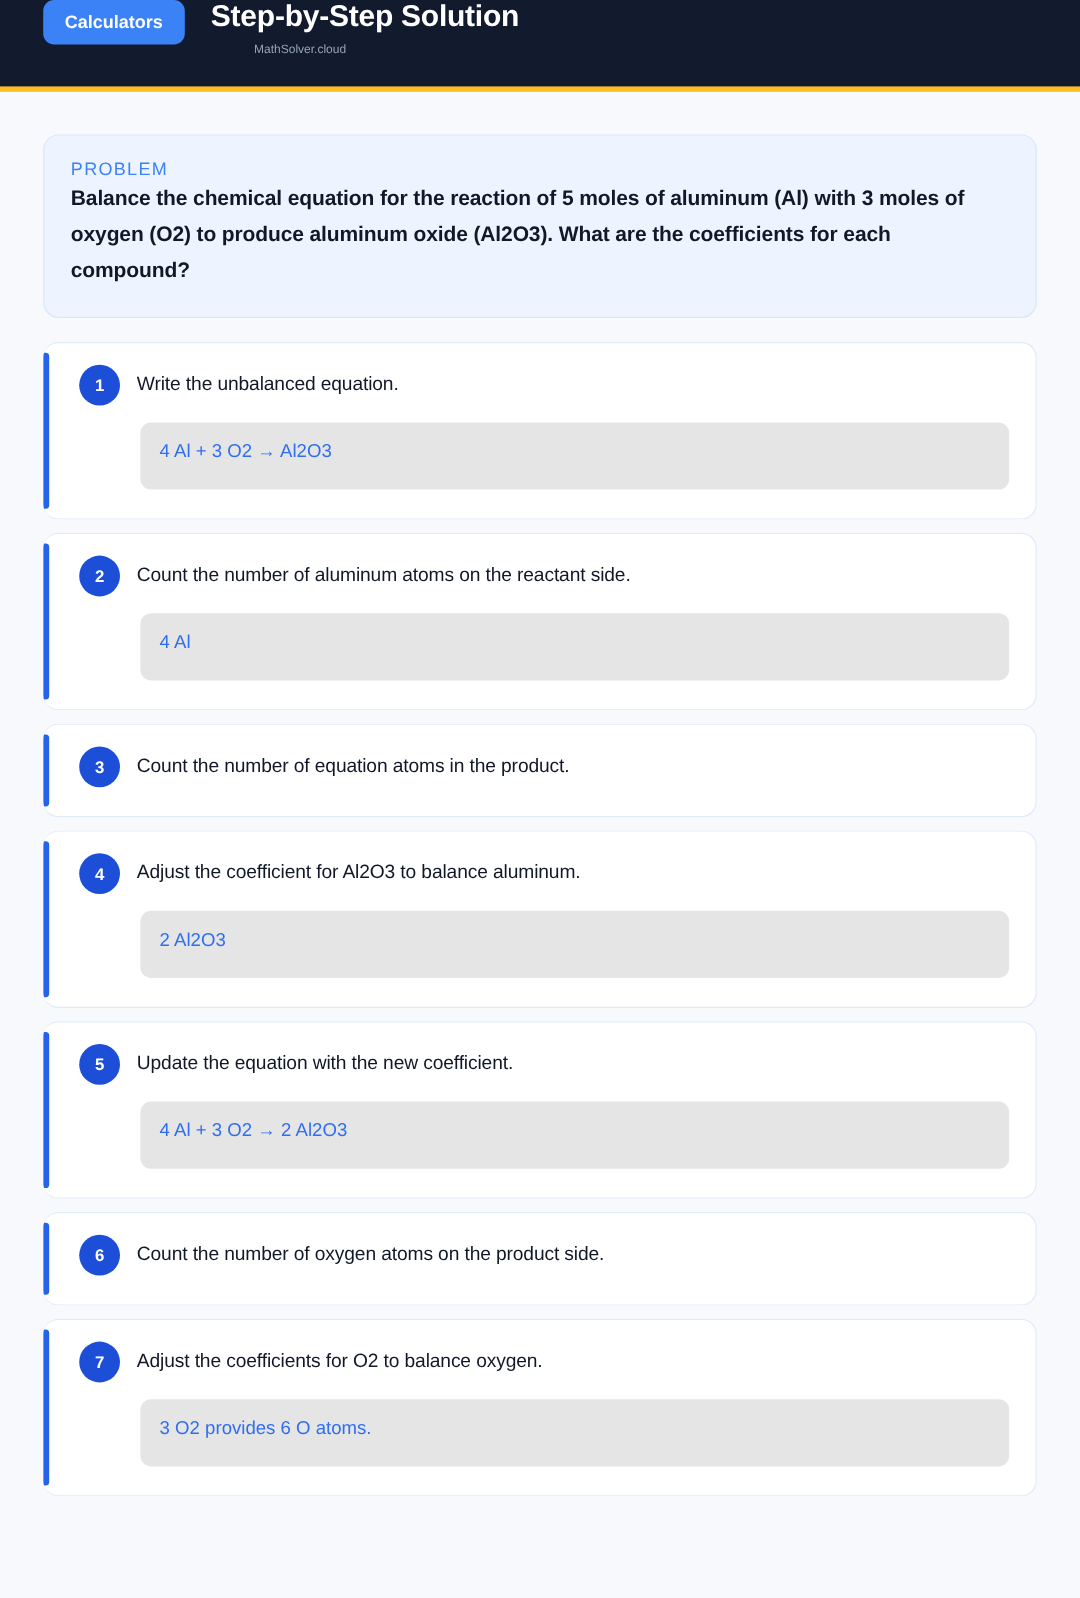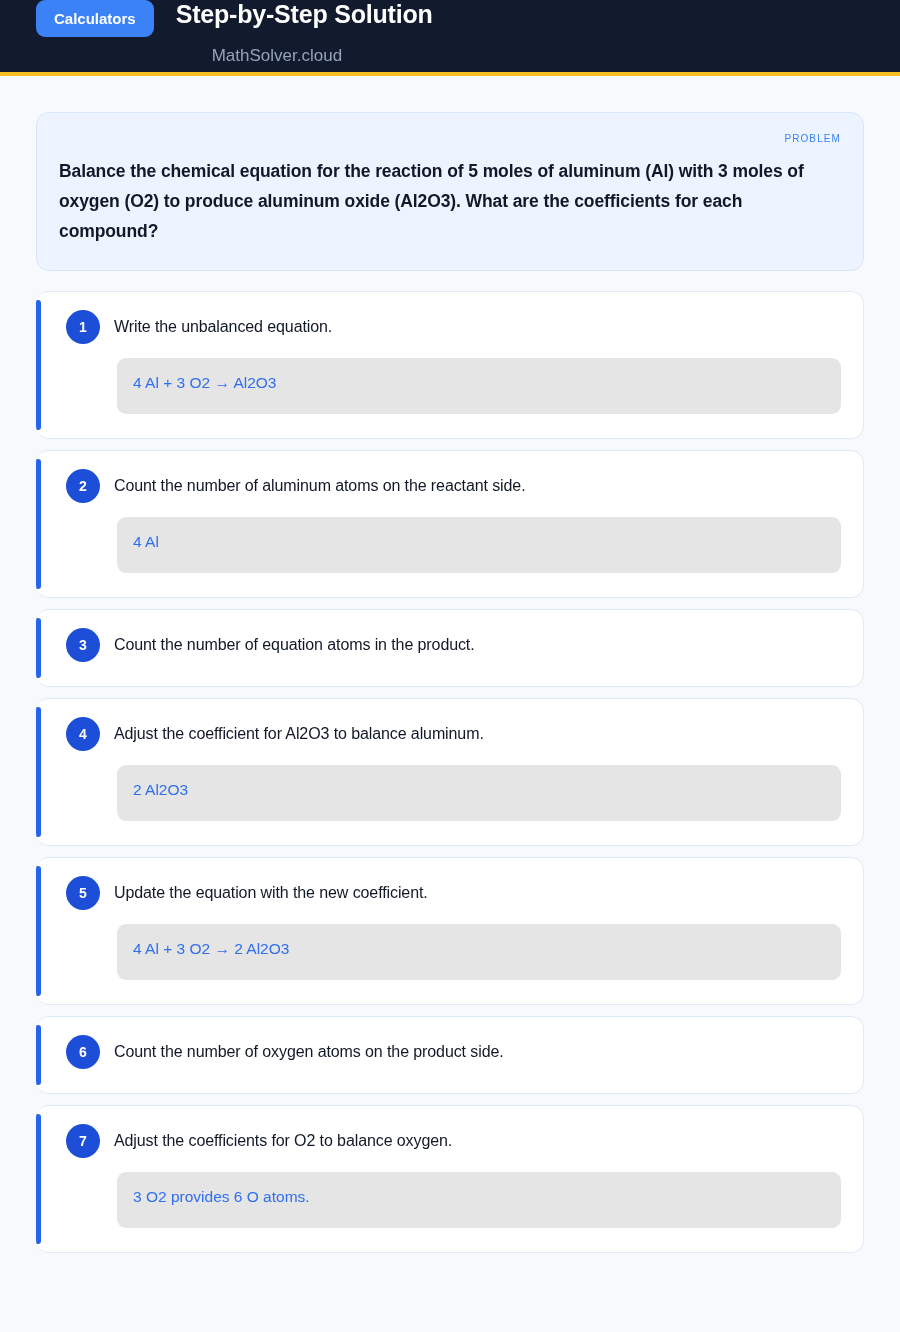--- a/index.html
+++ b/index.html
@@ -37,33 +37,33 @@
     font-weight: bold;
     border: none;
     border-radius: 9px;
     padding: 11px 18px;
     cursor: pointer;
     white-space: nowrap;
     font-family: "Liberation Sans", sans-serif;
     line-height: 1;
   }
 
-  .header-titles { display: flex; flex-direction: column; gap: 17px; }
+  .header-titles { display: flex; flex-direction: column; gap: 7px; }
 
   .page-title {
     color: #ffffff;
     font-size: 25px;
     font-weight: bold;
     letter-spacing: -0.2px;
     line-height: 1.15;
   }
 
   .page-subtitle {
     color: #94a3b8;
-    font-size: 17px;
+    font-size: 10px;
     line-height: 1.2;
     padding-left: 36px;
   }
 
   
   .main {
     flex: 1;
     padding: 36px 36px 0 36px;
   }
 
@@ -71,24 +71,22 @@
   .problem-card {
     background: #eef4ff;
     border: 1px solid #d8e6fb;
     border-radius: 13px;
     padding: 20px 22px 24px 22px;
     margin-bottom: 20px;
   }
 
   .problem-label {
     color: #3b82f6;
-    font-size: 10px;
+    font-size: 15px;
     letter-spacing: 1.1px;
-    margin-bottom: 12px;
-    text-align: right;
   }
 
   .problem-text {
     color: #111827;
     font-size: 17.5px;
     font-weight: bold;
     line-height: 1.72;
     letter-spacing: -0.1px;
   }
 

